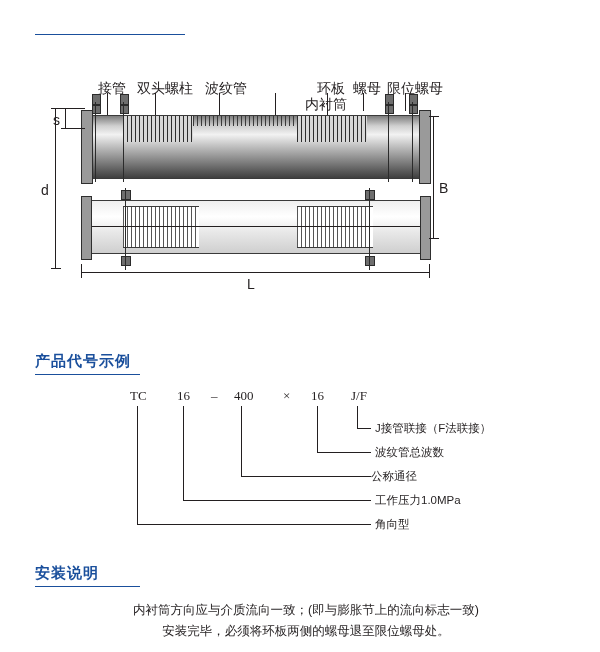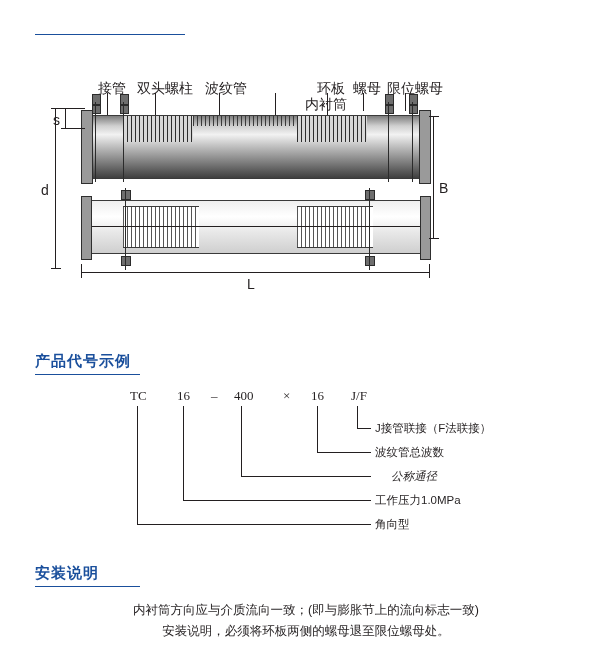--- a/index.html
+++ b/index.html
@@ -273,26 +273,26 @@
     <div class="vline" style="left:102px; top:26px; height:118px;"></div>
 
     <div class="hline" style="left:322px; top:48px;  width:14px;"></div>
     <div class="hline" style="left:282px; top:72px;  width:54px;"></div>
     <div class="hline" style="left:206px; top:96px;  width:130px;"></div>
     <div class="hline" style="left:148px; top:120px; width:188px;"></div>
     <div class="hline" style="left:102px; top:144px; width:234px;"></div>
 
     <div class="code-desc" style="left:340px; top:41px;">J接管联接（F法联接）</div>
     <div class="code-desc" style="left:340px; top:65px;">波纹管总波数</div>
-    <div class="code-desc" style="left:356px; top:89px;font-style:italic;">公称通径</div>
+    <div class="code-desc" style="left:336px; top:89px;">公称通径</div>
     <div class="code-desc" style="left:340px; top:113px;">工作压力1.0MPa</div>
     <div class="code-desc" style="left:340px; top:137px;">角向型</div>
   </div>
 
   <div class="section-title" id="sec3-title">安装说明</div>
   <div class="title-rule" id="sec3-rule"></div>
 
   <div class="notes">
     <div>内衬筒方向应与介质流向一致；(即与膨胀节上的流向标志一致)</div>
-    <div>安装说明，必须将环板两侧的螺母退至限位螺母处。</div>
+    <div>安装完毕，必须将环板两侧的螺母退至限位螺母处。</div>
   </div>
 
 </div>
 
 </body></html>

